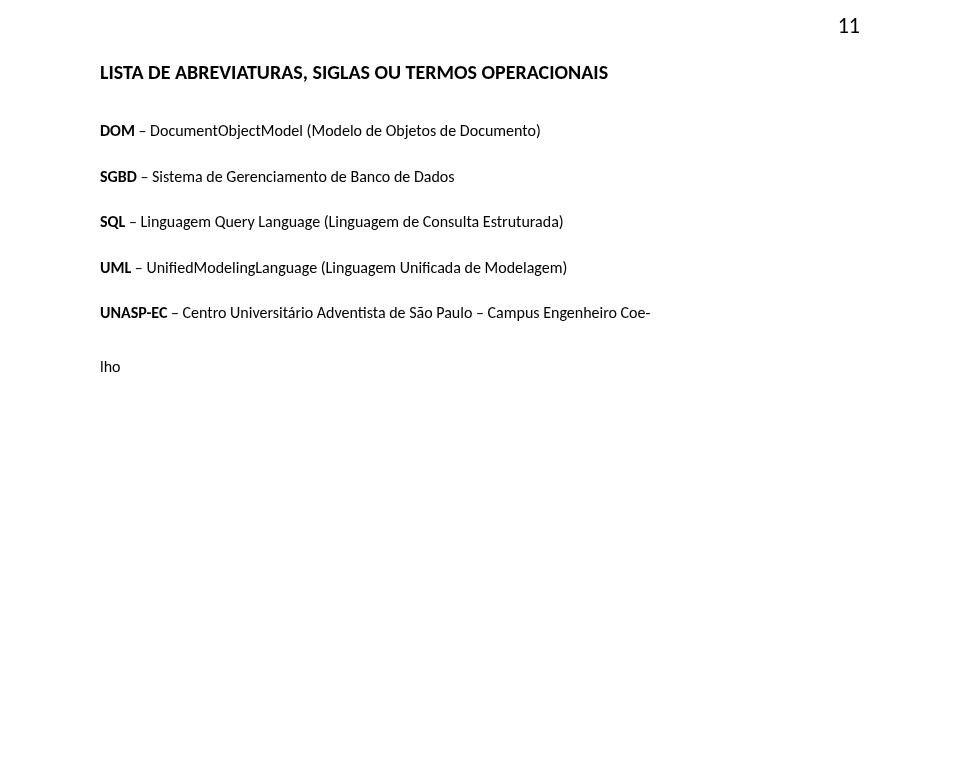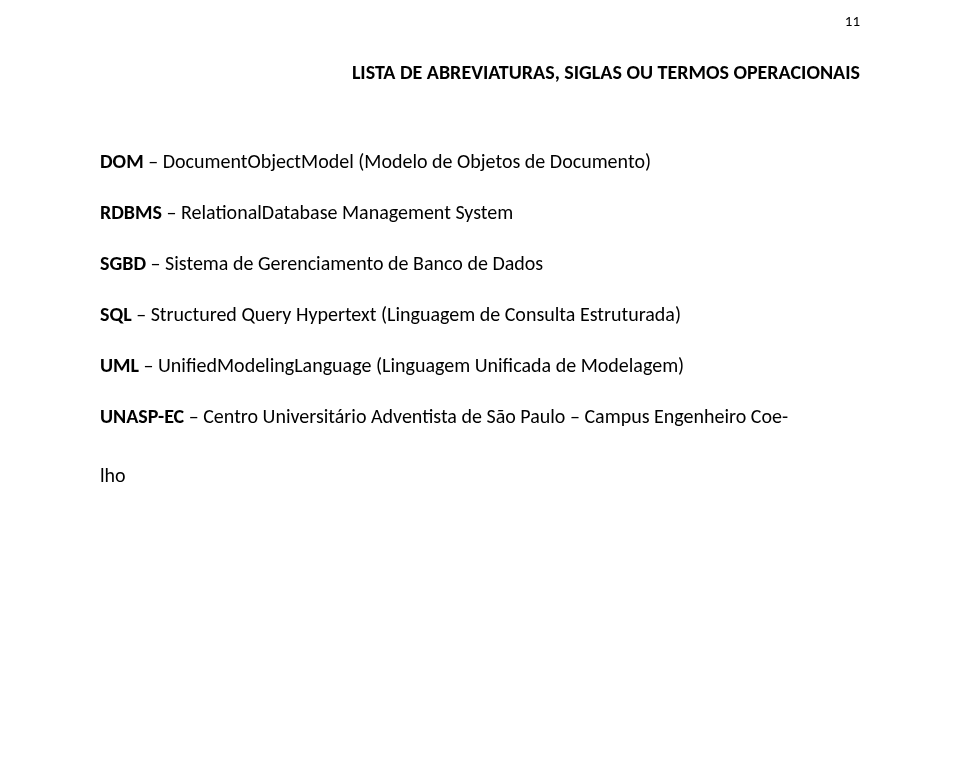--- a/index.html
+++ b/index.html
@@ -14,31 +14,30 @@
   .page {
     padding: 40px 100px 40px 100px;
     box-sizing: border-box;
     width: 100%;
     height: 100%;
   }
   .page-number {
     position: absolute;
     top: 12px;
     right: 100px;
-    font-size: 15px;
+    font-size: 22px;
   }
   .title {
     font-weight: 700;
     font-size: 20px;
     margin-top: 20px;
-    margin-bottom: 64px;
-    text-align: right;
+    margin-bottom: 36px;
   }
   .entry {
-    font-size: 20px;
+    font-size: 16px;
     margin-bottom: 24px;
     line-height: 1.35;
   }
   .entry b {
     font-weight: 700;
   }
 </style>
 </head>
 <body>
 
@@ -48,30 +47,27 @@
 
   <div class="title">LISTA DE ABREVIATURAS, SIGLAS OU TERMOS OPERACIONAIS</div>
 
   <div class="entry">
     <b>DOM</b><span> – </span><span>DocumentObjectModel (Modelo de Objetos de Documento)</span>
   </div>
 
 
 
 
-  <div class="entry">
-    <b>RDBMS</b><span> – </span><span>RelationalDatabase Management System</span>
-  </div>
 
   <div class="entry">
     <b>SGBD</b><span> – </span><span>Sistema de Gerenciamento de Banco de Dados</span>
   </div>
 
   <div class="entry">
-    <b>SQL</b><span> – </span><span>Structured Query Hypertext (Linguagem de Consulta Estruturada)</span>
+    <b>SQL</b><span> – </span><span>Linguagem Query Language (Linguagem de Consulta Estruturada)</span>
   </div>
 
   <div class="entry">
     <b>UML</b><span> – </span><span>UnifiedModelingLanguage (Linguagem Unificada de Modelagem)</span>
   </div>
 
   <div class="entry" style="margin-bottom:32px;">
     <b>UNASP-EC</b><span> – </span><span>Centro Universitário Adventista de São Paulo – Campus Engenheiro Coe-</span>
   </div>
   <div class="entry">

